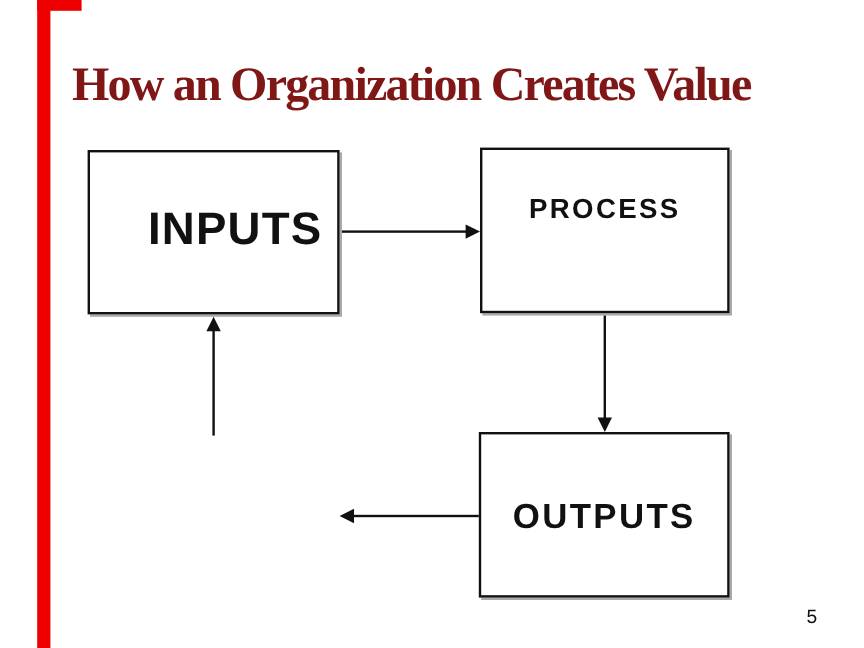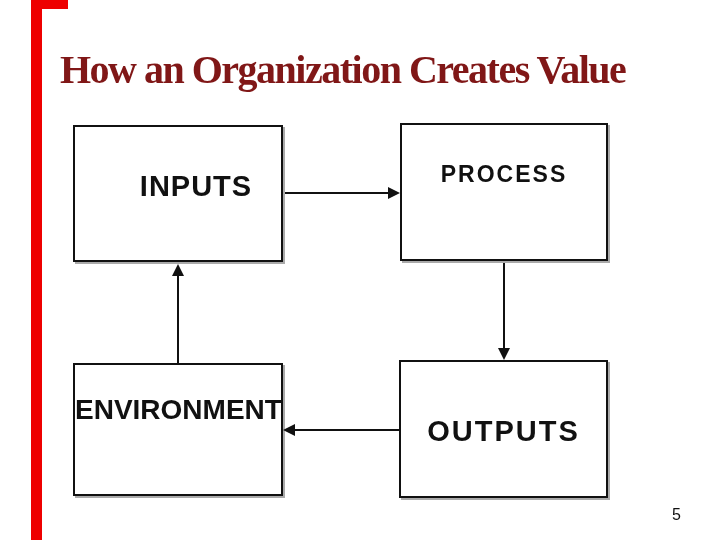--- a/index.html
+++ b/index.html
@@ -59,21 +59,21 @@
     font-weight: bold;
     color: var(--line-black);
     line-height: 1;
     white-space: nowrap;
   }
   .node-inputs      { left: 73px;  top: 125px; width: 210px; height: 137px; }
   .node-process     { left: 400px; top: 123px; width: 208px; height: 138px; }
   .node-environment { left: 73px;  top: 363px; width: 210px; height: 133px; }
   .node-outputs     { left: 399px; top: 360px; width: 209px; height: 138px; }
 
-  .node-inputs      .node-label { top: 45px; font-size: 29px; letter-spacing: 1px; padding-left: 36px; }
+  .node-inputs      .node-label { top: 45px; font-size: 38px; letter-spacing: 1px; padding-left: 36px; }
   .node-process     .node-label { top: 38px; font-size: 23px; letter-spacing: 2px; }
   .node-environment .node-label { top: 31px; font-size: 28px; letter-spacing: 0;   }
   .node-outputs     .node-label { top: 55px; font-size: 29px; letter-spacing: 2px; }
 
   
   .arrow-line { position: absolute; background: var(--line-black); }
   .arrow-head { position: absolute; width: 0; height: 0; }
 
   .line-inputs-process  { left: 285px; top: 192px; width: 105px; height: 2px; }
   .head-inputs-process  { left: 388px; top: 187px;
@@ -115,23 +115,20 @@
   <h1 class="title">How an Organization Creates Value</h1>
 
   <div class="node node-inputs">
     <span class="node-label">INPUTS</span>
   </div>
 
   <div class="node node-process">
     <span class="node-label">PROCESS</span>
   </div>
 
-  <div class="node node-environment">
-    <span class="node-label">ENVIRONMENT</span>
-  </div>
 
   <div class="node node-outputs">
     <span class="node-label">OUTPUTS</span>
   </div>
 
   <div class="arrow-line line-inputs-process"></div>
   <div class="arrow-head head-inputs-process"></div>
 
   <div class="arrow-line line-process-outputs"></div>
   <div class="arrow-head head-process-outputs"></div>

